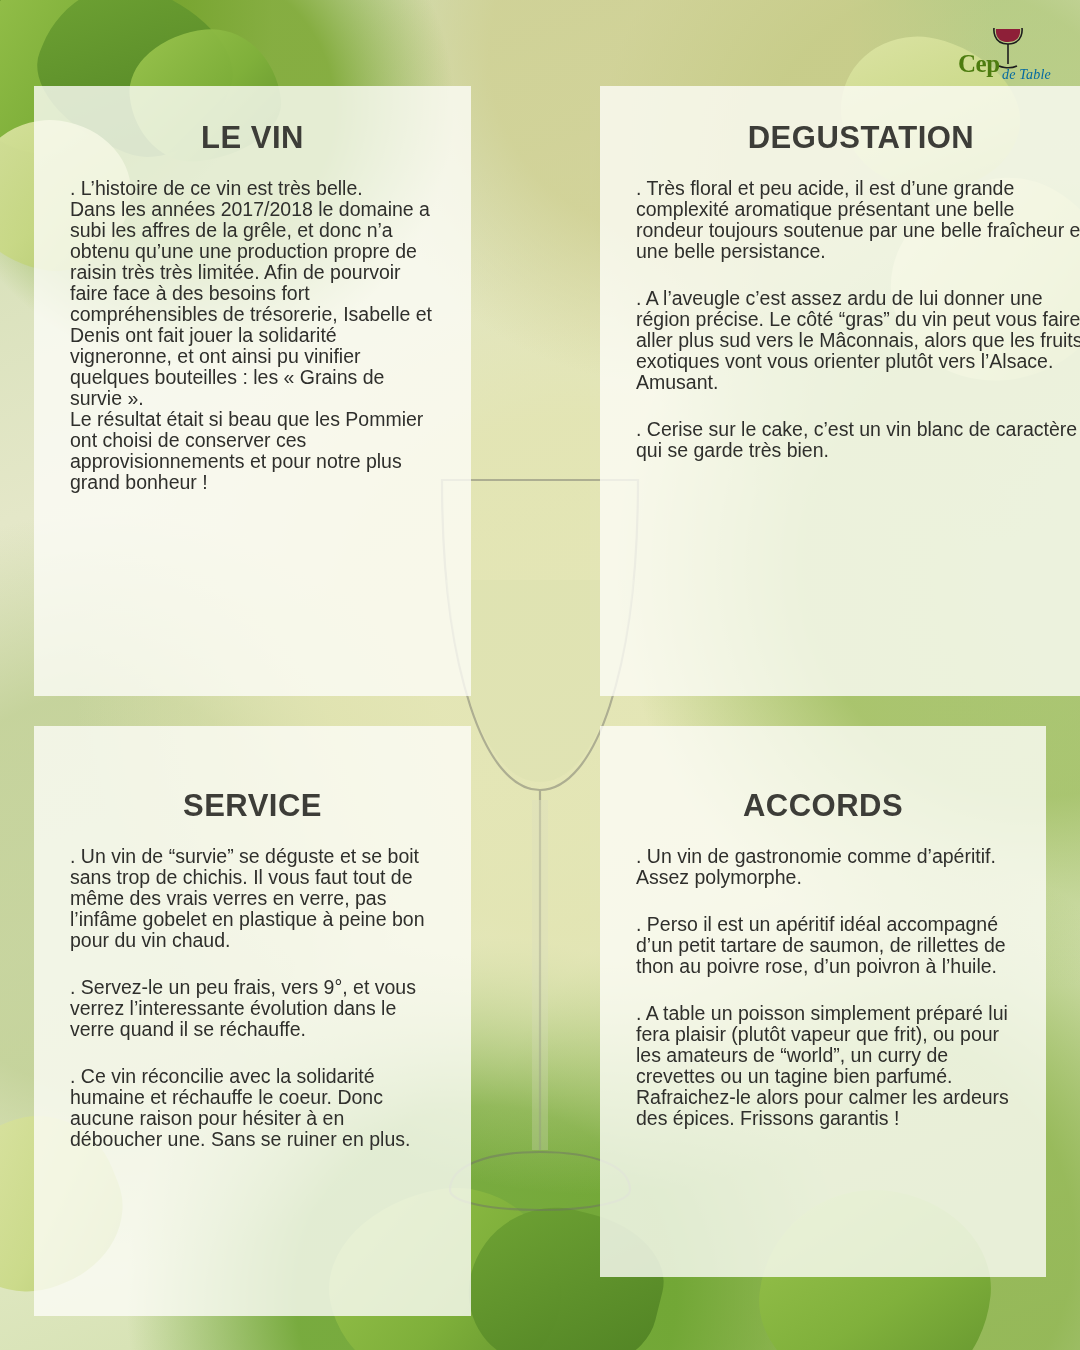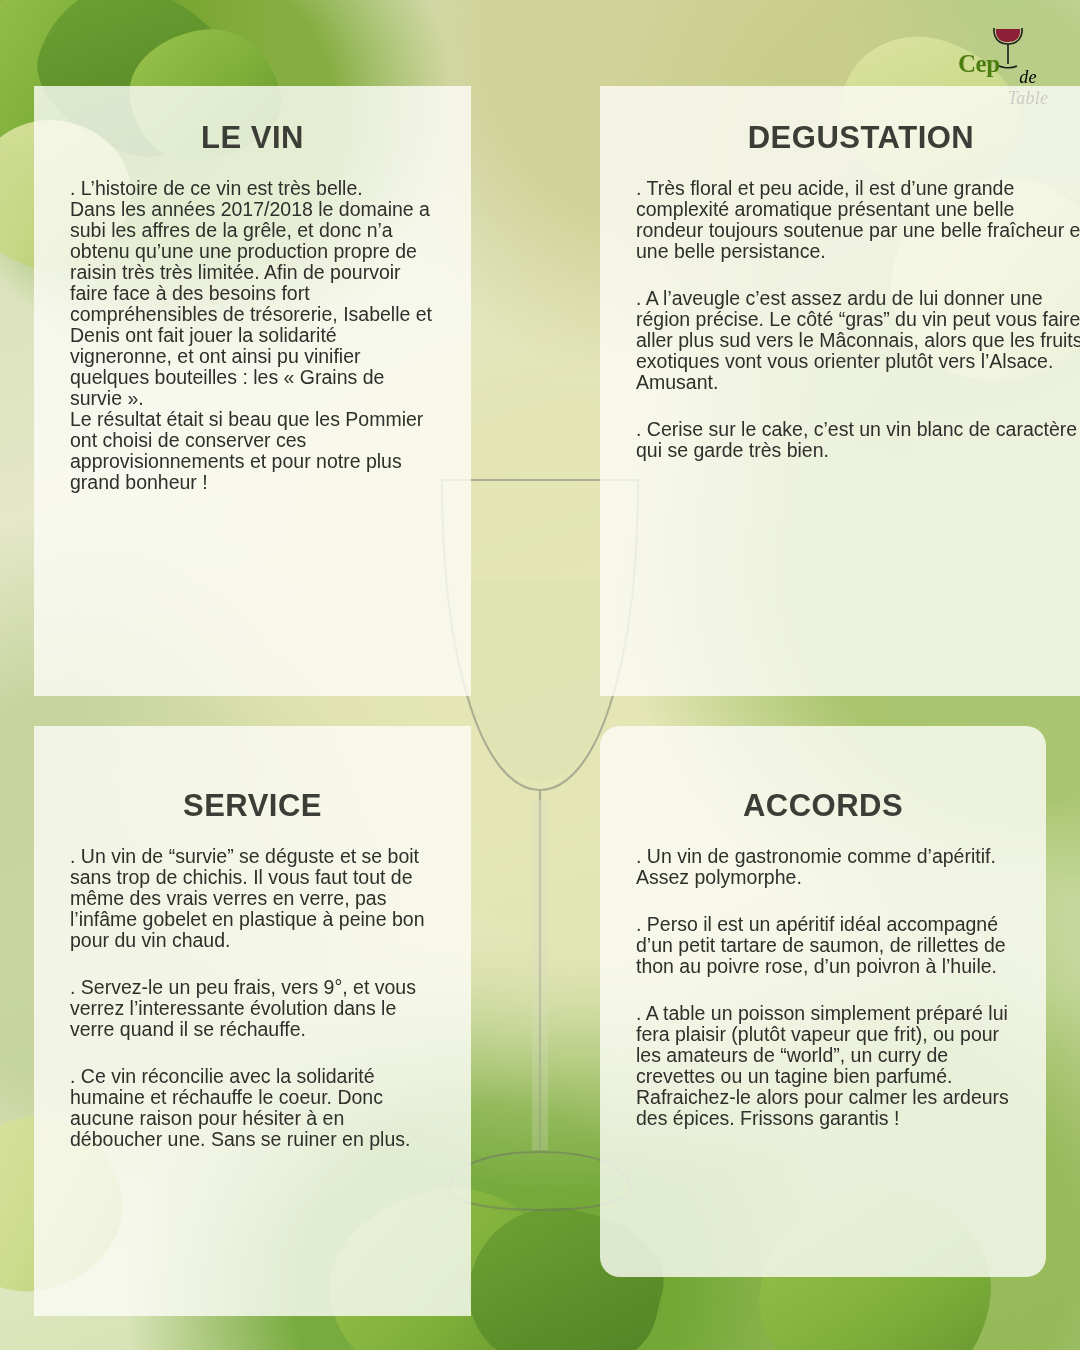--- a/index.html
+++ b/index.html
@@ -114,21 +114,21 @@
   .panel p {
     font-size: 19.5px;
     line-height: 21px;
     color: #2f2f2c;
   }
   .panel p + p { margin-top: 26px; }
 
   .p-vin      { left: 34px;  top: 86px;  width: 437px; height: 610px; }
   .p-degust   { left: 600px; top: 86px;  width: 522px; height: 610px; }
   .p-service  { left: 34px;  top: 726px; width: 437px; height: 590px; }
-  .p-accords  { left: 600px; top: 726px; width: 446px; height: 551px; border-radius: 20px; }
+  .p-accords  { left: 600px; top: 726px; width: 446px; height: 551px; }
 
   .p-service h2 { margin-top: 28px; }
   .p-accords h2 { margin-top: 28px; }
 
   .nobreak { white-space: pre-line; }
 
   
   .logo {
     position: absolute;
     right: 26px;
@@ -146,22 +146,22 @@
     font-weight: bold;
     color: #4d7c0f;
     letter-spacing: -0.5px;
   }
   .logo .detable {
     position: absolute;
     left: 44px;
     top: 41px;
     font-family: "Liberation Serif", serif;
     font-style: italic;
-    font-size: 18px;
-    color: #000000;
+    font-size: 14px;
+    color: #0369a1;
     letter-spacing: 0.2px;
   }
   .logo svg { position: absolute; left: 30px; top: 0; }
 </style>
 </head>
 <body>
 
 <div class="bg">
   <div class="leaf l1"></div>
   <div class="leaf l2 dark"></div>

